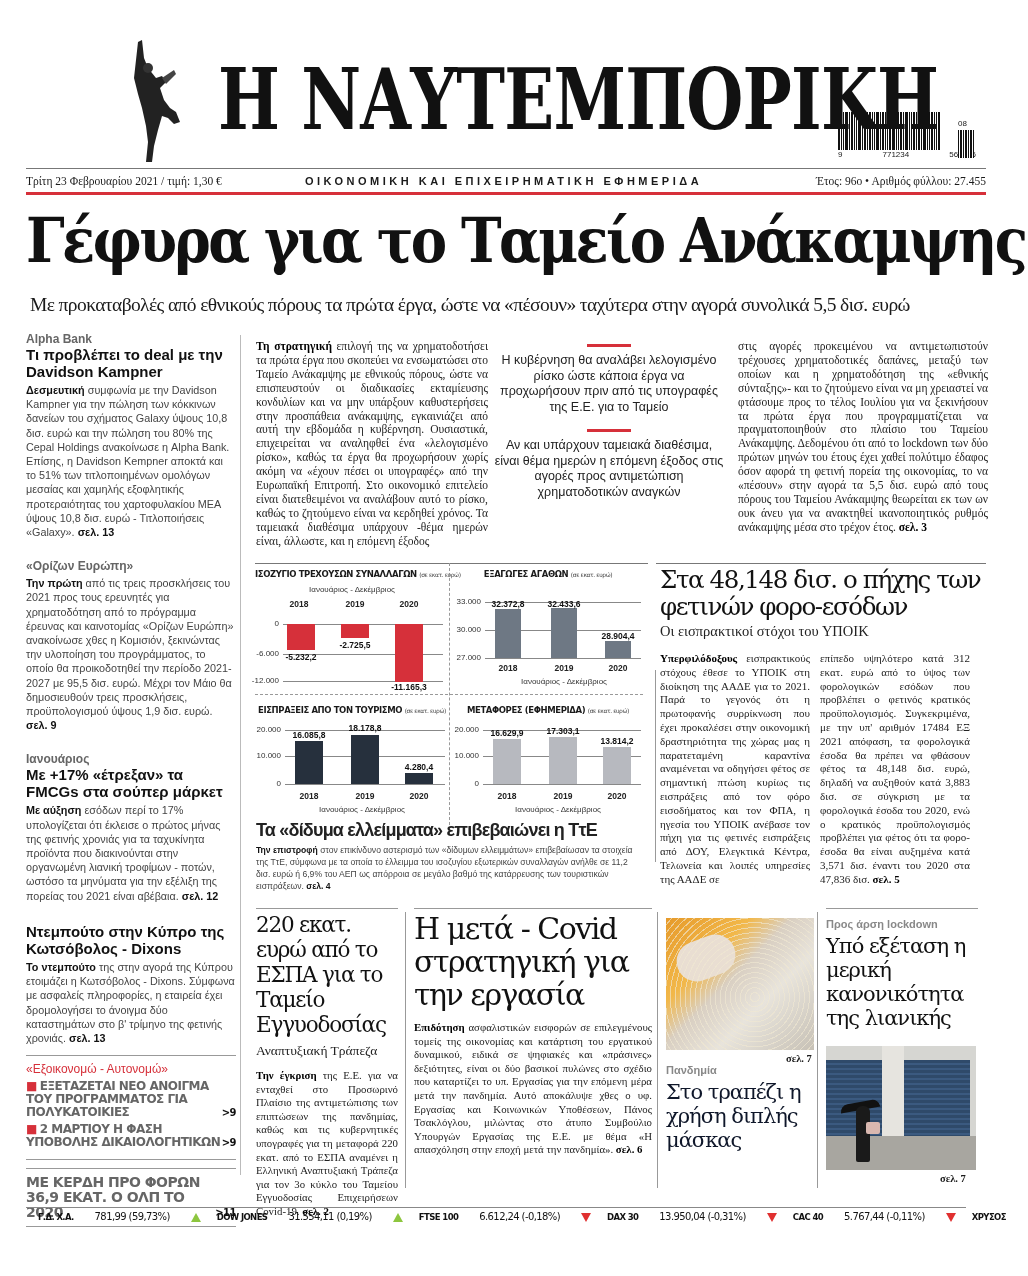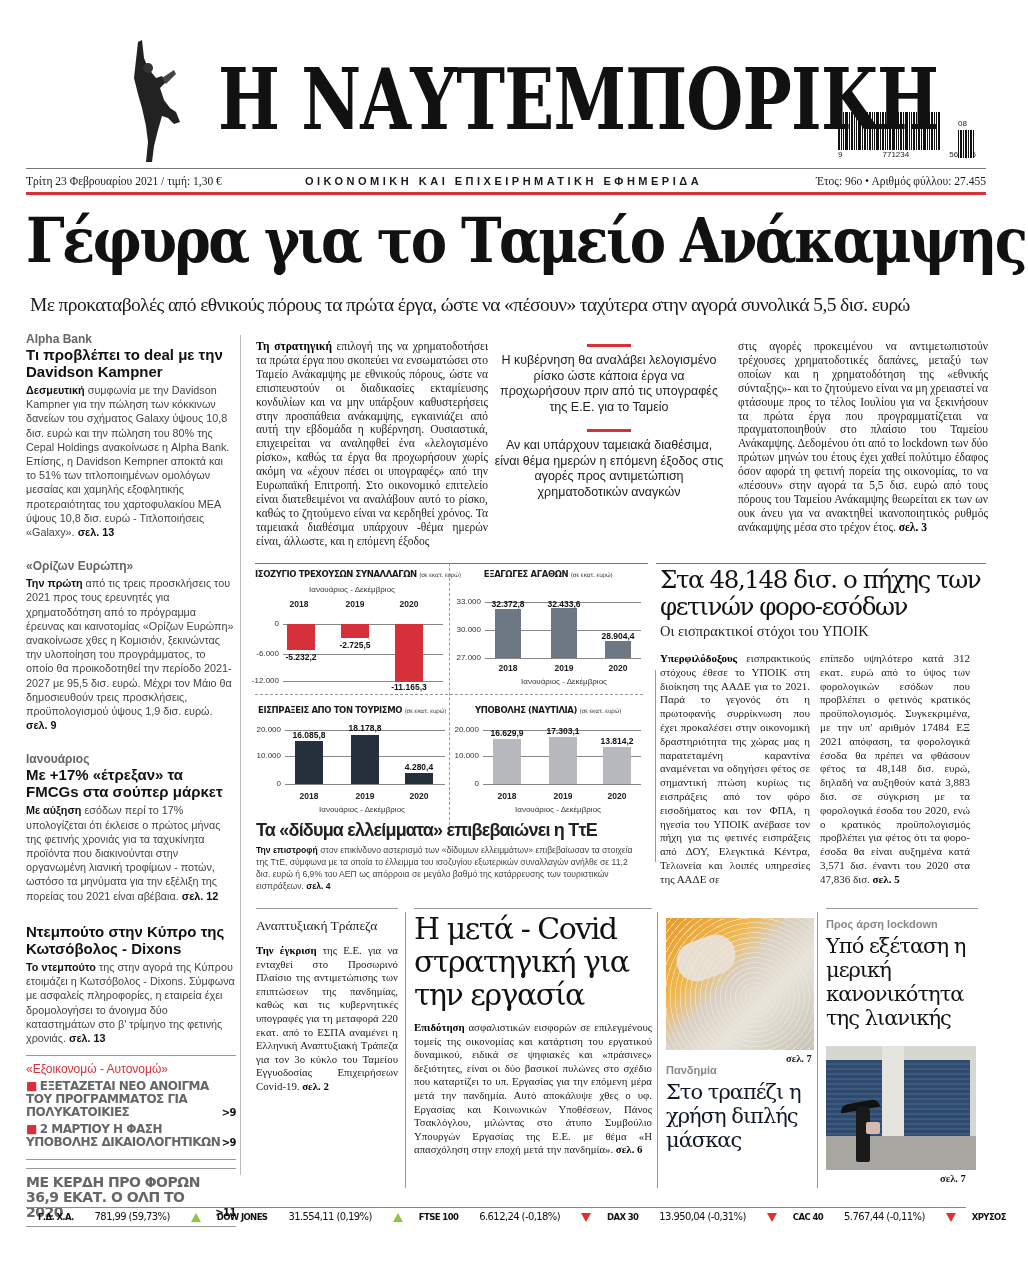--- a/index.html
+++ b/index.html
@@ -290,21 +290,21 @@
     <div class="barval" style="left:24px;top:31px">16.085,8</div>
     <div class="barval" style="left:80px;top:24px">18.178,8</div>
     <div class="barval" style="left:134px;top:63px">4.280,4</div>
     <div class="xlab" style="left:34px;top:92px">2018</div>
     <div class="xlab" style="left:90px;top:92px">2019</div>
     <div class="xlab" style="left:144px;top:92px">2020</div>
     <div class="chart-sub" style="top:106px;left:10px">Ιανουάριος - Δεκέμβριος</div>
   </div>
 
   <div class="chart" style="left:196px;top:136px">
-    <div class="chart-title"><span>ΥΠΟΒΟΛΗΣ (ΝΑΥΤΙΛΙΑ)</span> <small>(σε εκατ. ευρώ)</small></div>
+    <div class="chart-title"><span>ΜΕΤΑΦΟΡΕΣ (ΕΦΗΜΕΡΙΔΑ)</span> <small>(σε εκατ. ευρώ)</small></div>
     <div class="ylab" style="left:-4px;top:26px">20.000</div>
     <div class="ylab" style="left:-4px;top:52px">10.000</div>
     <div class="ylab" style="left:-4px;top:80px">0</div>
     <div class="gridline" style="left:32px;top:31px;width:158px;"></div>
     <div class="gridline" style="left:32px;top:57px;width:158px;"></div>
     <div class="gridline" style="left:32px;top:85px;width:158px;"></div>
     <div class="bar" style="left:42px;top:40px;width:28px;height:45px;background:#b7b9bf"></div>
     <div class="bar" style="left:98px;top:38px;width:28px;height:47px;background:#b7b9bf"></div>
     <div class="bar" style="left:152px;top:48px;width:28px;height:37px;background:#b7b9bf"></div>
     <div class="barval" style="left:26px;top:29px">16.629,9</div>
@@ -328,20 +328,21 @@
     <div class="body-serif"><b>Υπερφιλόδοξους</b><span> εισπρακτικούς στόχους έθεσε το ΥΠΟΙΚ στη διοίκηση της ΑΑΔΕ για το 2021. Παρά το γεγονός ότι η πρωτοφανής συρρίκνωση που έχει προκαλέσει στην οικονομική δραστηριότητα της χώρας μας η παρατεταμένη καραντίνα αναμένεται να οδηγήσει φέτος σε σημαντική πτώση κυρίως τις εισπράξεις από τον φόρο εισοδήματος και τον ΦΠΑ, η ηγεσία του ΥΠΟΙΚ ανέβασε τον πήχη για τις φετινές εισπράξεις από ΔΟΥ, Ελεγκτικά Κέντρα, Τελωνεία και λοιπές υπηρεσίες της ΑΑΔΕ σε</span></div>
     <div class="body-serif"><span>επίπεδο υψηλότερο κατά 312 εκατ. ευρώ από το ύψος των φορολογικών εσόδων που προβλέπει ο φετινός κρατικός προϋπολογισμός. Συγκεκριμένα, με την υπ' αριθμόν 17484 ΕΞ 2021 απόφαση, τα φορολογικά έσοδα θα πρέπει να φθάσουν φέτος τα 48,148 δισ. ευρώ, δηλαδή να αυξηθούν κατά 3,883 δισ. σε σύγκριση με τα φορολογικά έσοδα του 2020, ενώ ο κρατικός προϋπολογισμός προβλέπει για φέτος ότι τα φορο-έσοδα θα είναι αυξημένα κατά 3,571 δισ. έναντι του 2020 στα 47,836 δισ.</span> <b>σελ. 5</b></div>
   </div>
 </div>
 
 <div class="abs rule-bottom-row" style="left:256px;width:142px;"></div>
 <div class="abs rule-bottom-row" style="left:414px;width:238px;"></div>
 <div class="abs rule-bottom-row" style="left:826px;width:152px;"></div>
 
 <div class="abs b1">
+  <div class="b-head">220 εκατ. ευρώ από το ΕΣΠΑ για το Ταμείο Εγγυοδοσίας</div>
   <div class="b-sub">Αναπτυξιακή Τράπεζα</div>
   <div class="b-body body-serif"><b>Την έγκριση</b><span> της Ε.Ε. για να ενταχθεί στο Προσωρινό Πλαίσιο της αντιμετώπισης των επιπτώσεων της πανδημίας, καθώς και τις κυβερνητικές υπογραφές για τη μεταφορά 220 εκατ. από το ΕΣΠΑ αναμένει η Ελληνική Αναπτυξιακή Τράπεζα για τον 3ο κύκλο του Ταμείου Εγγυοδοσίας Επιχειρήσεων Covid-19.</span> <b>σελ. 2</b></div>
 </div>
 <div class="abs vrule-b"></div>
 
 <div class="abs b2">
   <div class="b2-head">Η μετά - Covid στρατηγική για την εργασία</div>
   <div class="b-body body-serif"><b>Επιδότηση</b><span> ασφαλιστικών εισφορών σε επιλεγμένους τομείς της οικονομίας και κατάρτιση του εργατικού δυναμικού, ειδικά σε ψηφιακές και «πράσινες» δεξιότητες, είναι οι δύο βασικοί πυλώνες στο σχέδιο που καταρτίζει το υπ. Εργασίας για την επόμενη μέρα μετά την πανδημία. Αυτό αποκάλυψε χθες ο υφ. Εργασίας και Κοινωνικών Υποθέσεων, Πάνος Τσακλόγλου, μιλώντας στο άτυπο Συμβούλιο Υπουργών Εργασίας της Ε.Ε. με θέμα «Η απασχόληση στην εποχή μετά την πανδημία».</span> <b>σελ. 6</b></div>
 </div>
 <div class="abs vrule-c"></div>

